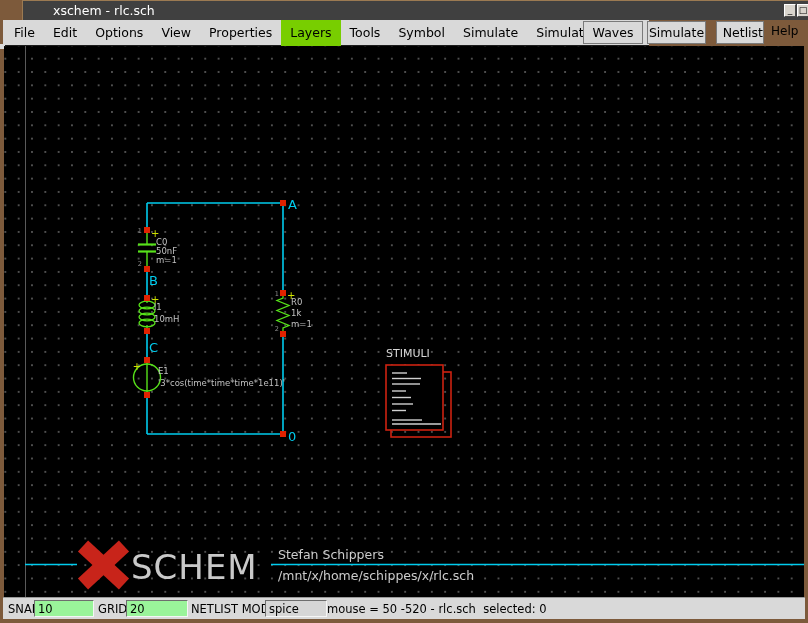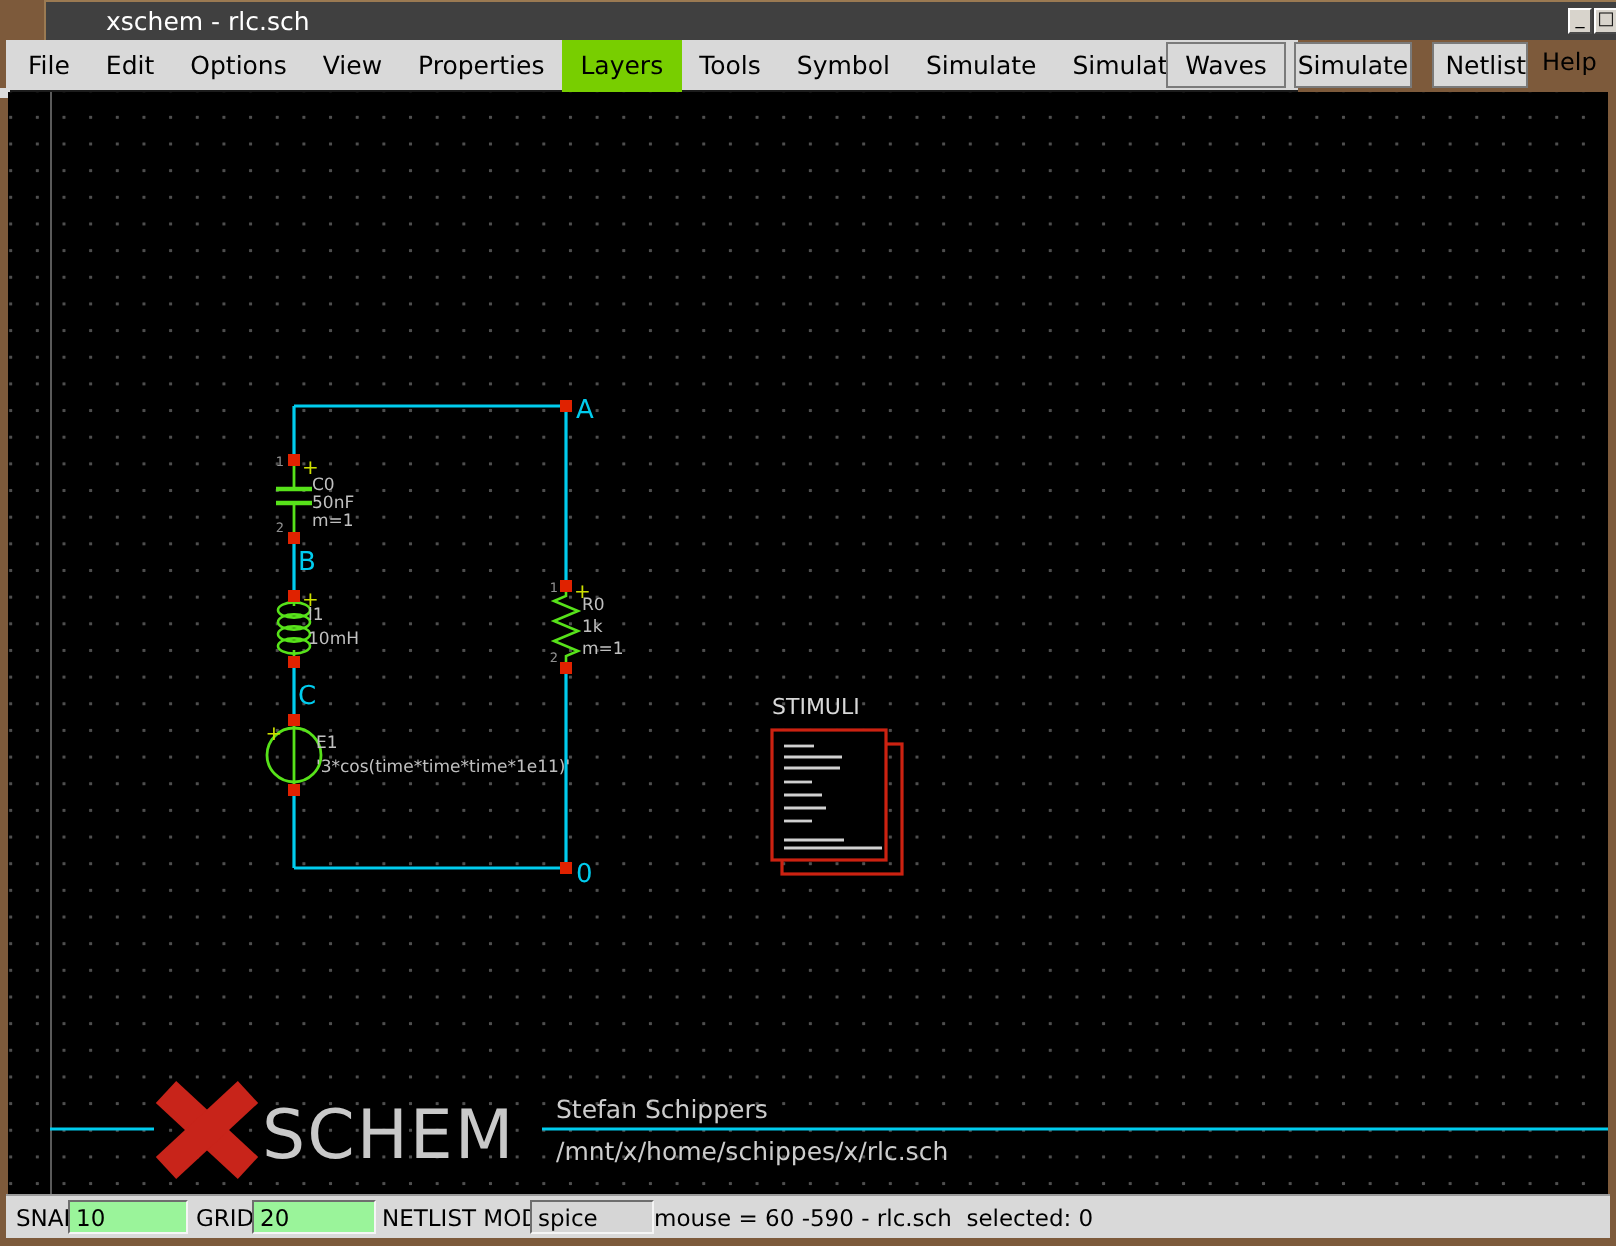--- a/index.html
+++ b/index.html
@@ -211,16 +211,16 @@
     </svg>
   </div>
 
   <div class="statusbar">
     <span class="sb-label" style="left:5px">SNAP:</span>
     <input class="sb-input green" style="left: 31px; width: 60px;" value="10">
     <span class="sb-label" style="left:95px">GRID:</span>
     <input class="sb-input green" style="left: 123px; width: 62px;" value="20">
     <span class="sb-label" style="left:188px">NETLIST MODE:</span>
     <input class="sb-input gray" style="left: 262px; width: 62px;" value="spice">
-    <span class="sb-msg">mouse = 60 -590 - rlc.sch  selected: 0</span>
+    <span class="sb-msg">mouse = 50 -520 - rlc.sch  selected: 0</span>
   </div>
 
 </div>
 
 </body></html>

